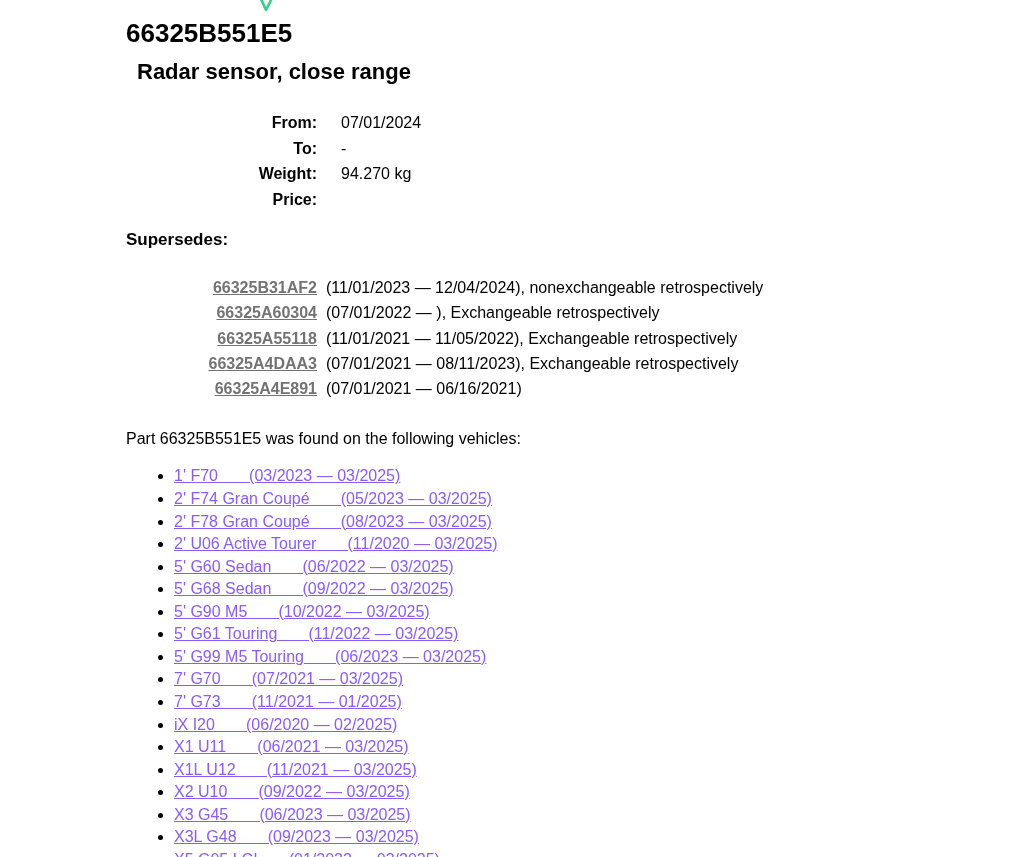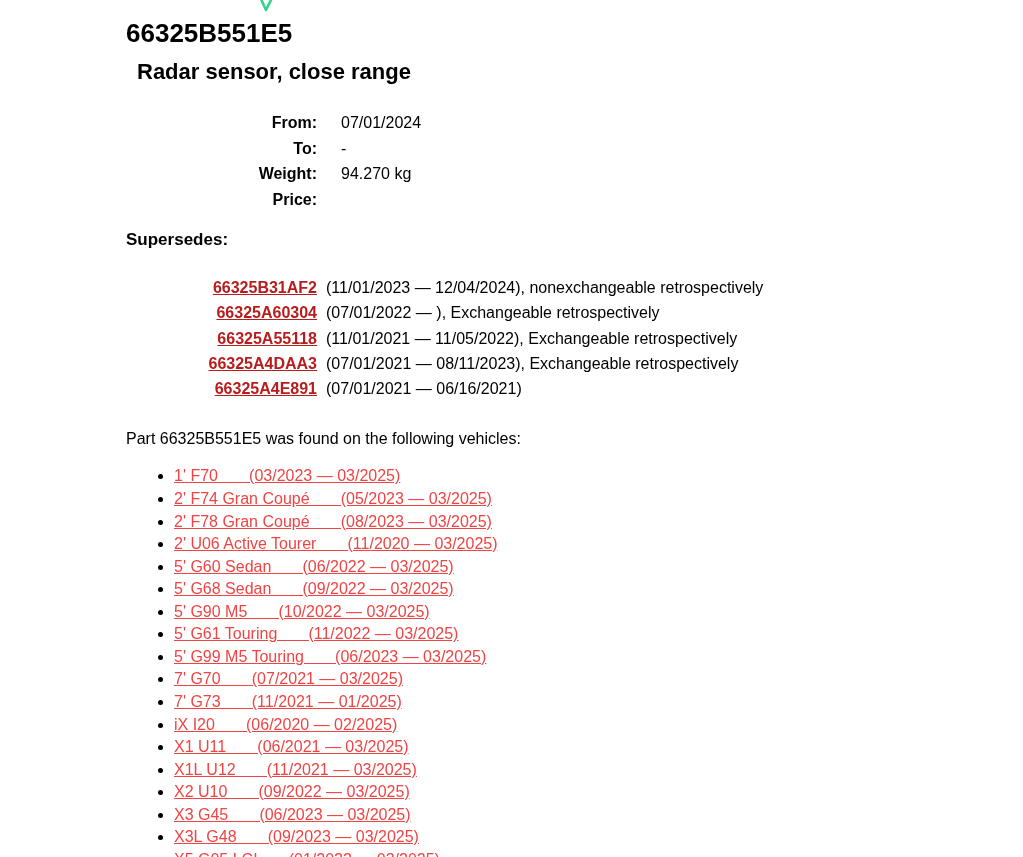--- a/index.html
+++ b/index.html
@@ -61,35 +61,35 @@
 
   .sup-table { margin-top: 25px; }
   .sup-row { display: flex; line-height: 25.3px; }
   .col-part {
     width: 191px;
     flex: 0 0 191px;
     text-align: right;
   }
   .col-part a {
     font-weight: bold;
-    color: #b91c1c;
+    color: #737373;
     text-decoration: underline;
   }
   .sup-details { margin-left: 9px; }
 
   .vehicles-intro { margin-top: 28px; line-height: 20px; }
 
   ul.vehicle-list {
     margin: 16px 0 0 0;
     padding-left: 48px;
     list-style: disc;
   }
   ul.vehicle-list li { line-height: 22.55px; }
   ul.vehicle-list a {
-    color: #ef4444;
+    color: #8b5cf6;
     text-decoration: underline;
     white-space: pre;
   }
 
   a { color: #0000ee; }
 </style>
 </head>
 <body>
 
 <svg class="checkmark-fragment" width="24" height="26" viewBox="0 0 24 26" aria-hidden="true">

